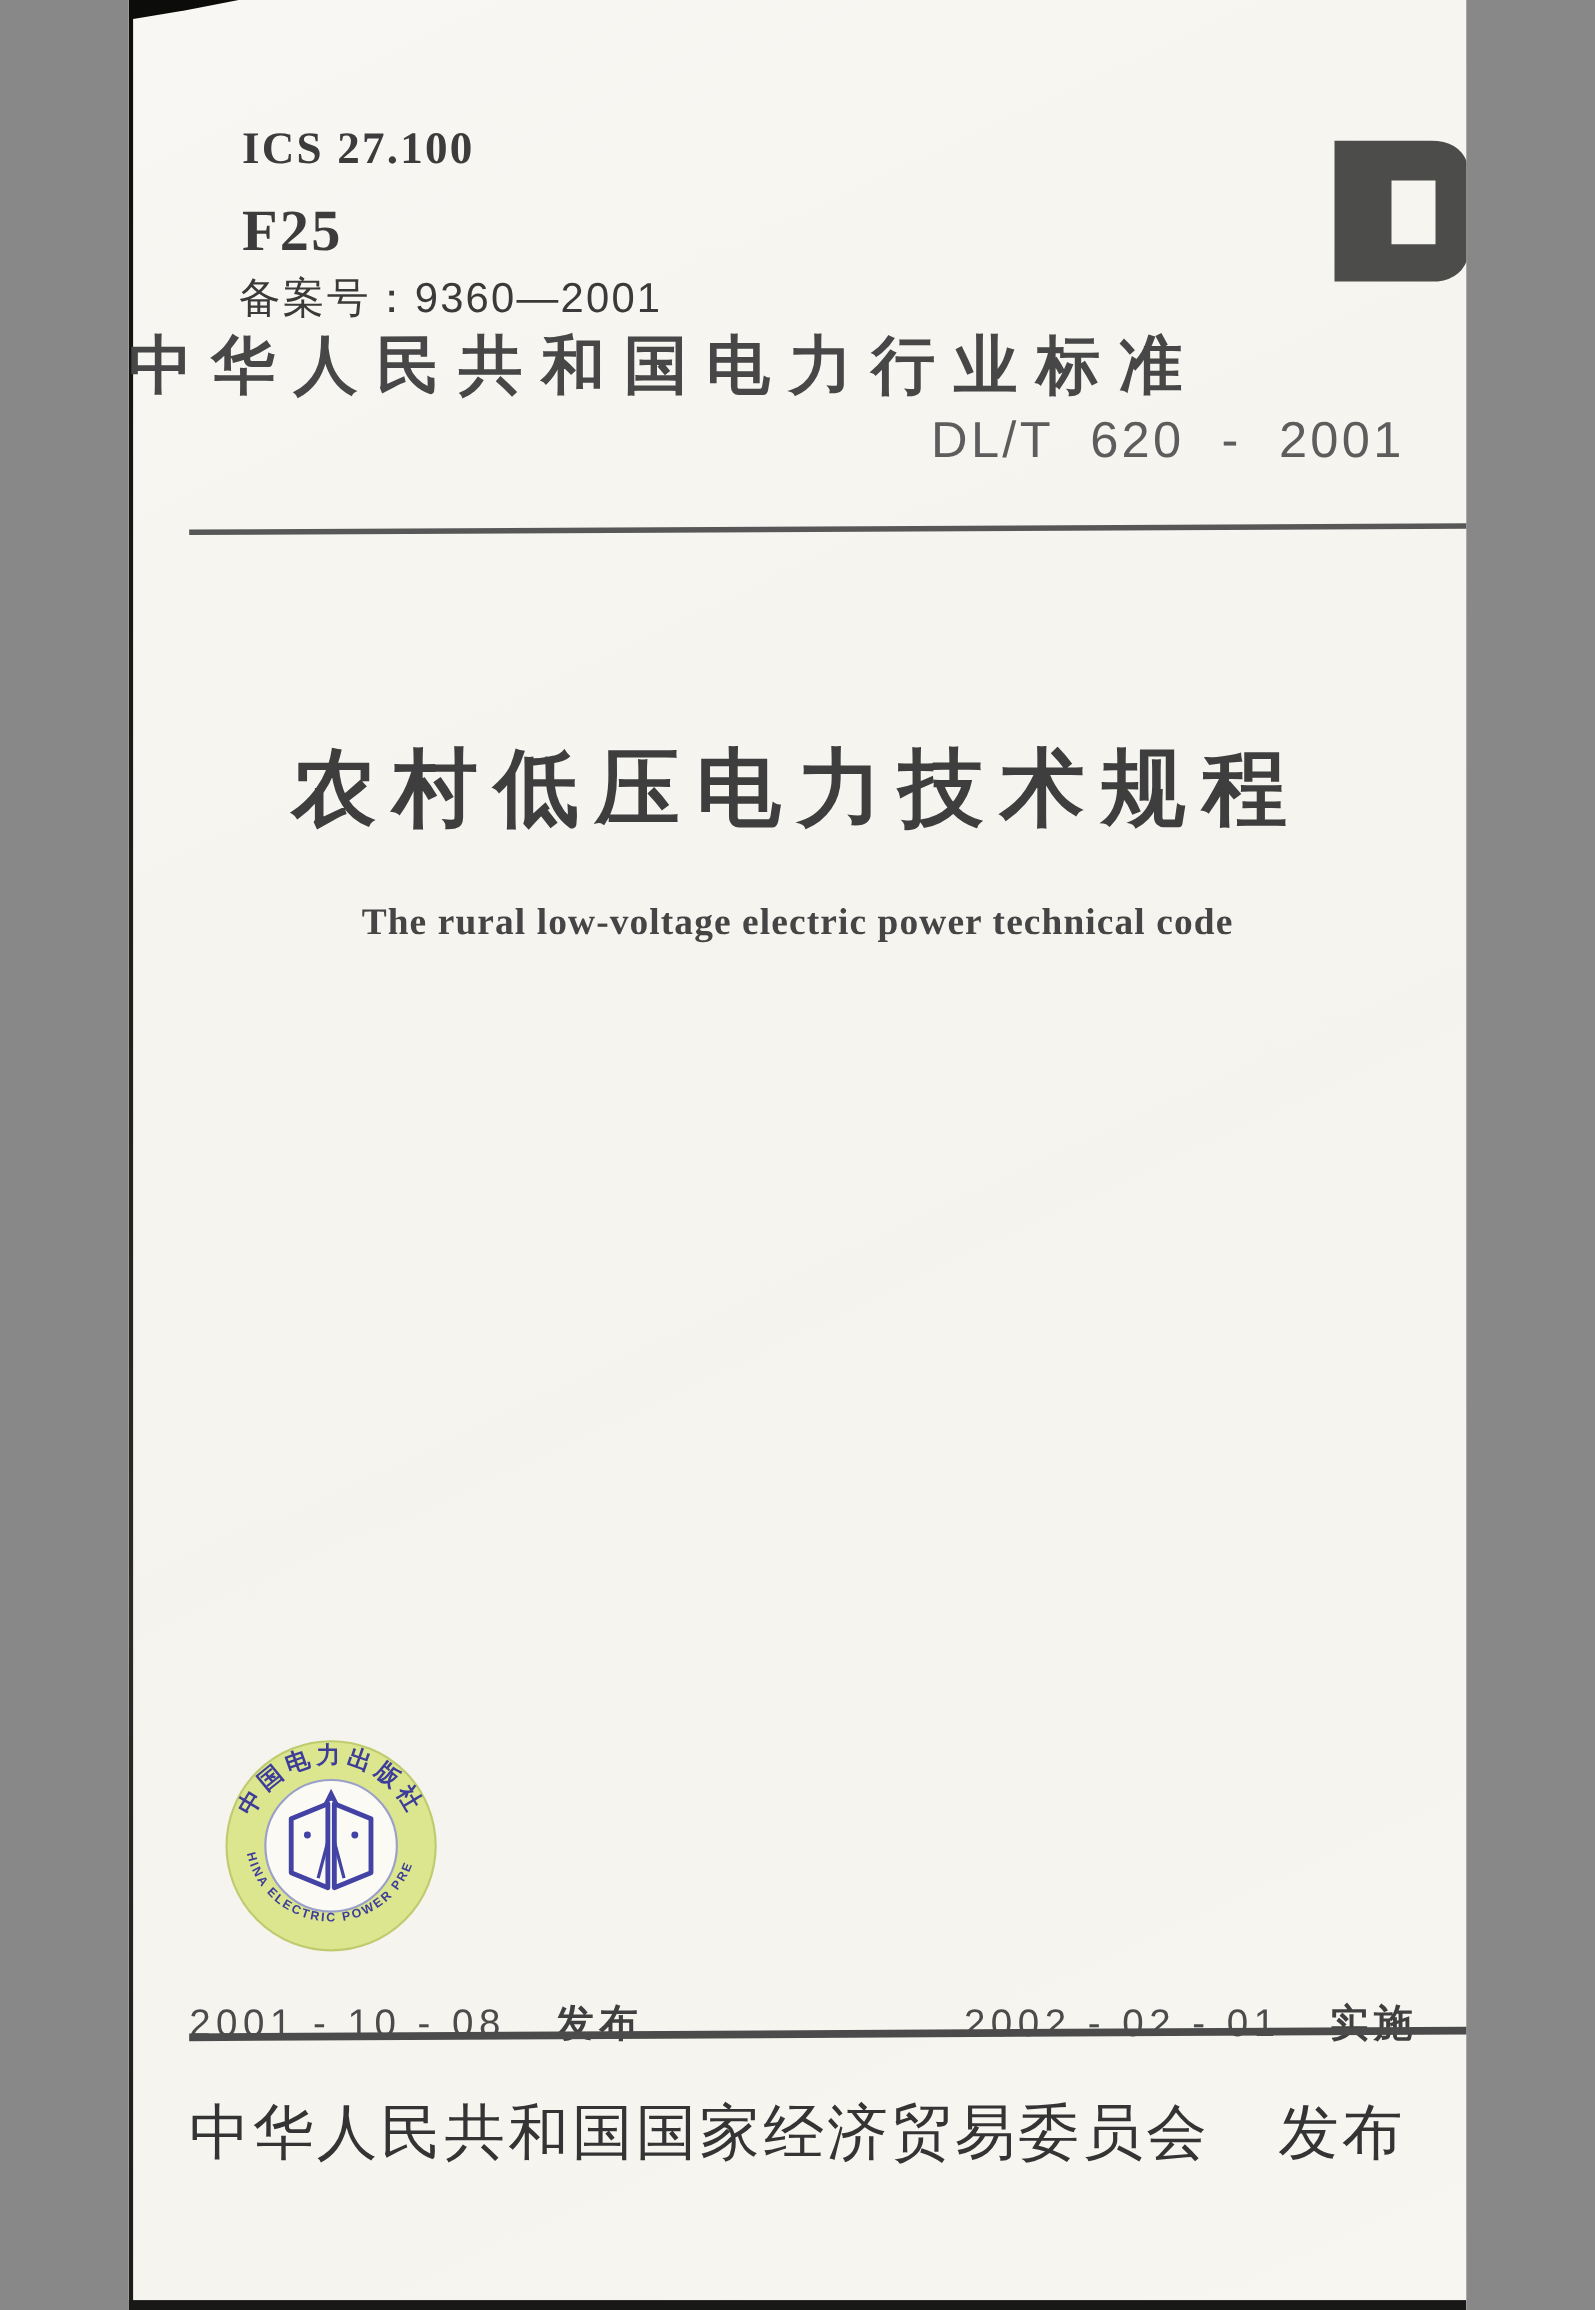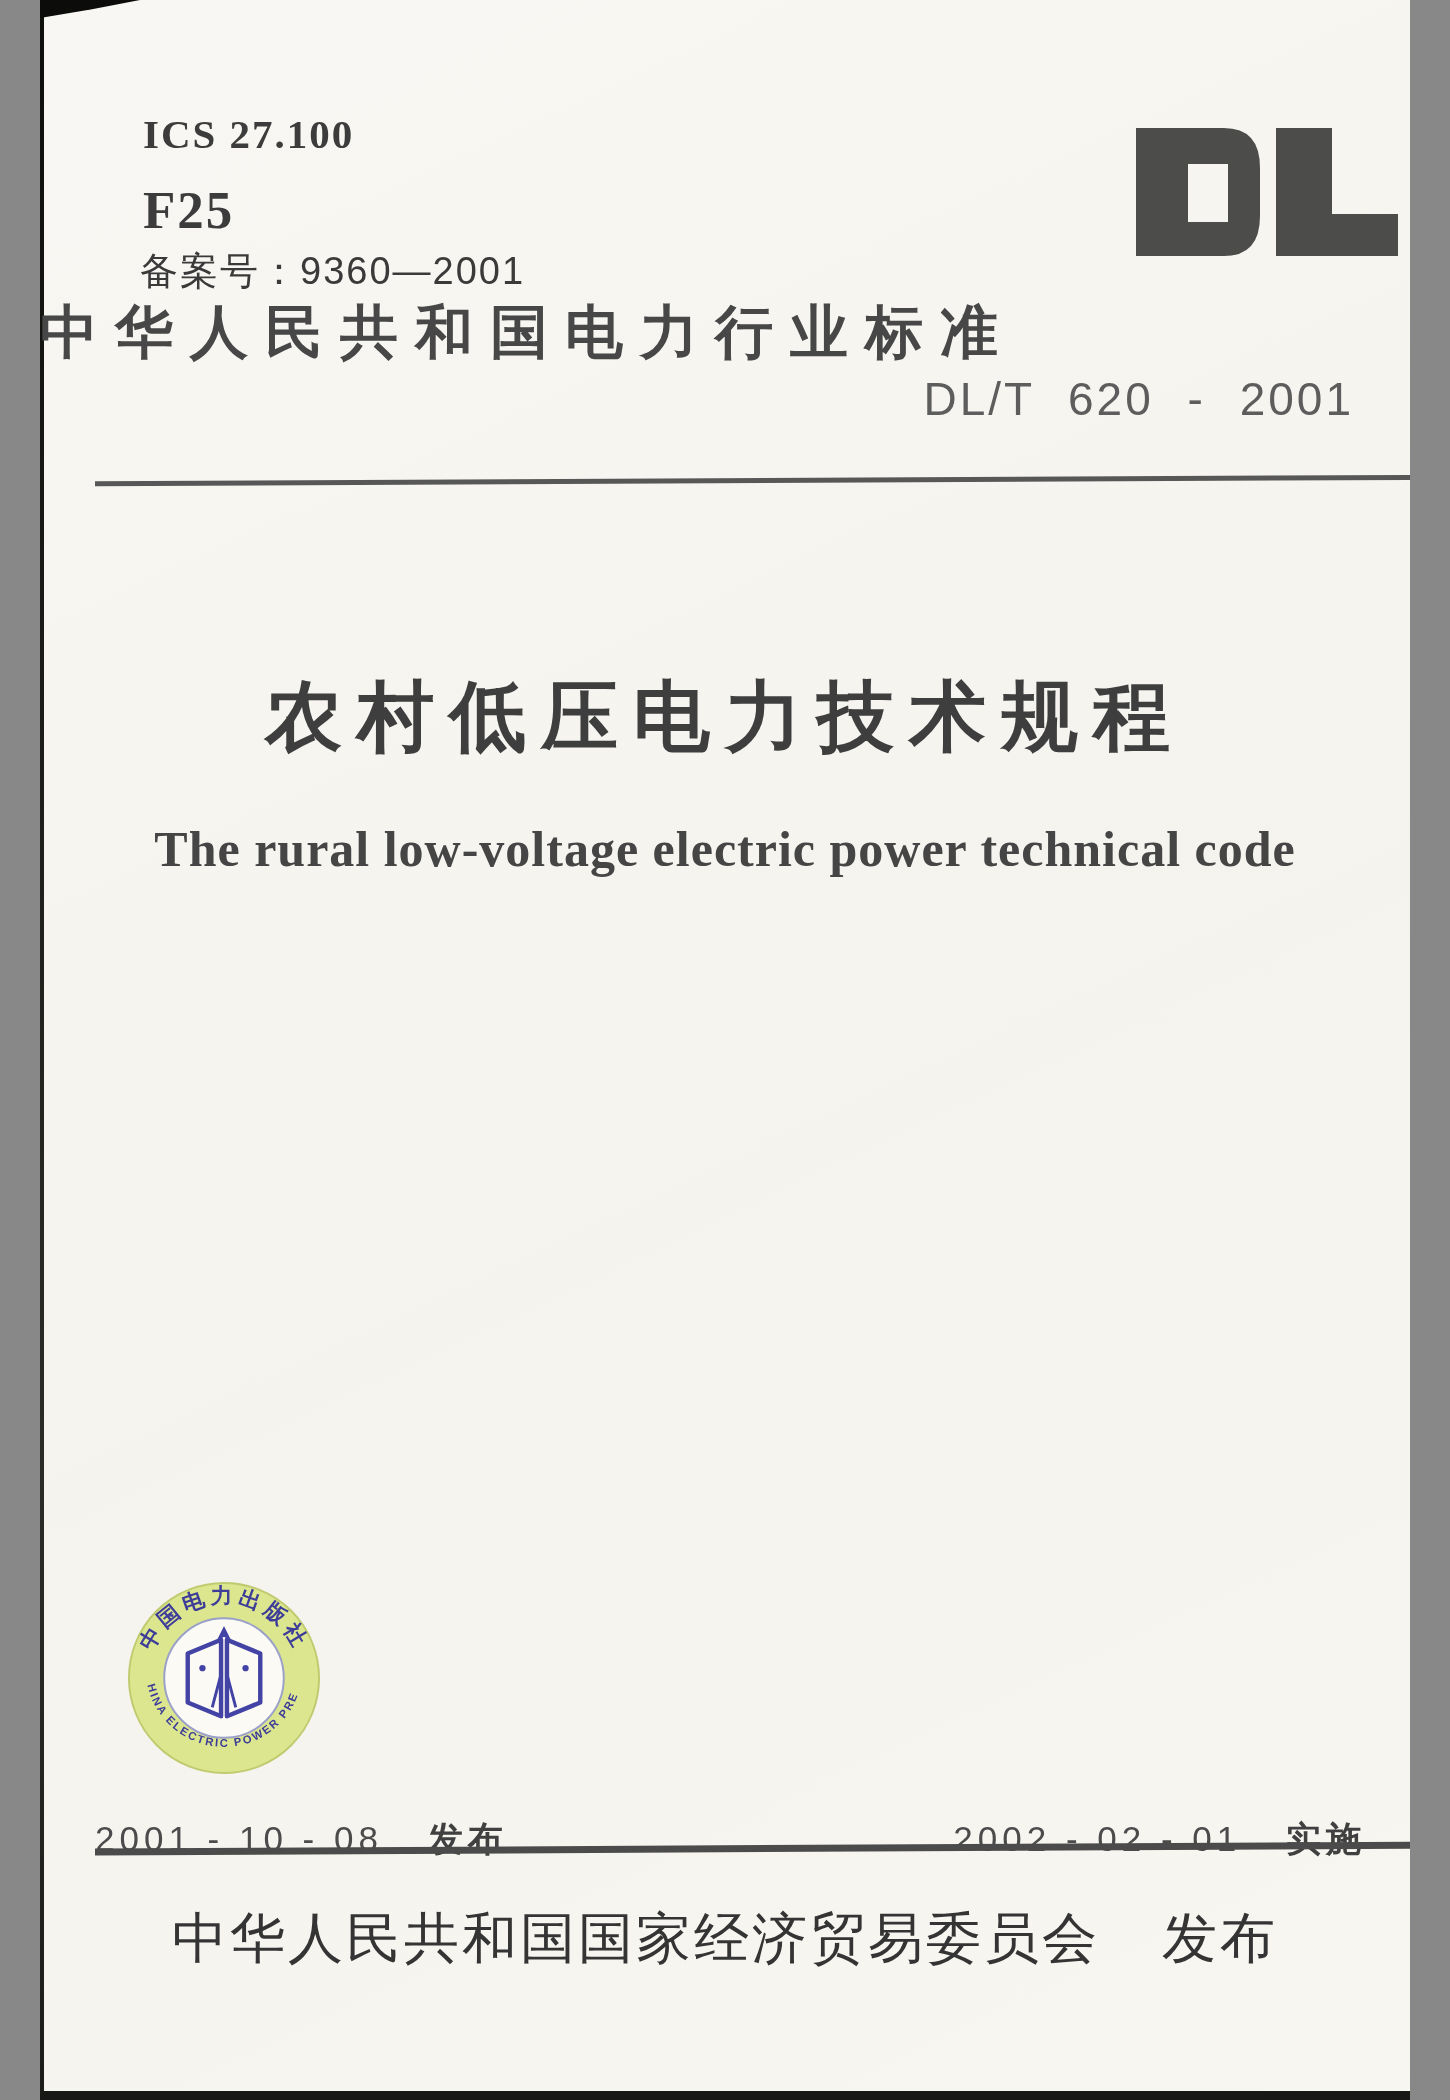--- a/index.html
+++ b/index.html
@@ -1,18 +1,18 @@
 <!DOCTYPE html>
 <html><head>
 <meta charset="utf-8">
 <style>
   html,body{margin:0;padding:0;background:#888;}
   .page{
     position:relative;
-    width:1370px;height:2100px;
+    width:1216px;height:2100px;
     margin:0 auto;
     background:linear-gradient(155deg,#f8f7f3 0%,#f4f3ee 55%,#f7f6f1 100%);
     overflow:hidden;
     font-family:"Liberation Sans", sans-serif;
     color:#3f3f3f;
   }
   
   .edge-left{position:absolute;left:0;top:0;bottom:0;width:4px;background:linear-gradient(#0e0e0c 0%,#2b2b28 70%,#1c1c1a 100%);}
   .corner-tl{position:absolute;left:0;top:0;width:100px;height:18px;background:#0c0c0a;
     clip-path:polygon(0 0,100% 0,52% 52%,0 100%);}
@@ -27,21 +27,21 @@
   .std-no{position:absolute;right:56px;top:372px;font-size:46px;letter-spacing:3px;word-spacing:18px;color:#5d5d5d;}
 
   .dl-logo{position:absolute;left:1096px;top:126px;width:262px;height:132px;}
 
   .rule1{position:absolute;left:55px;top:478px;width:1366px;height:5px;background:#575757;transform:rotate(-0.28deg);}
   .rule2{position:absolute;left:55px;top:1845px;width:1371px;height:7px;background:#4b4b4b;transform:rotate(-0.3deg);}
 
   .title-zh{position:absolute;left:0;right:0;top:666px;text-align:center;
     font-weight:bold;font-size:77px;letter-spacing:15px;color:#3e3e3e;}
   .title-en{position:absolute;left:0;right:0;top:820px;text-align:center;
-    font-family:"Liberation Serif",serif;font-weight:bold;font-size:50px;letter-spacing:1px;color:#454545;}
+    font-family:"Liberation Serif",serif;font-weight:bold;font-size:34px;letter-spacing:1px;color:#454545;}
 
   .seal{position:absolute;left:86px;top:1580px;width:196px;height:196px;}
 
   .date-row{position:absolute;left:0;right:0;top:1772px;height:60px;font-size:35px;color:#4b4b4b;letter-spacing:5px;margin-top:44px;}
   .date-left{position:absolute;left:55px;top:0;}
   .date-right{position:absolute;right:44px;top:0;}
   .date-label{margin-left:30px;font-weight:bold;color:#404040;}
   .date-num{font-family:"Liberation Sans",sans-serif;}
 
   .issuer-row{position:absolute;left:0;right:0;top:1902px;text-align:center;

